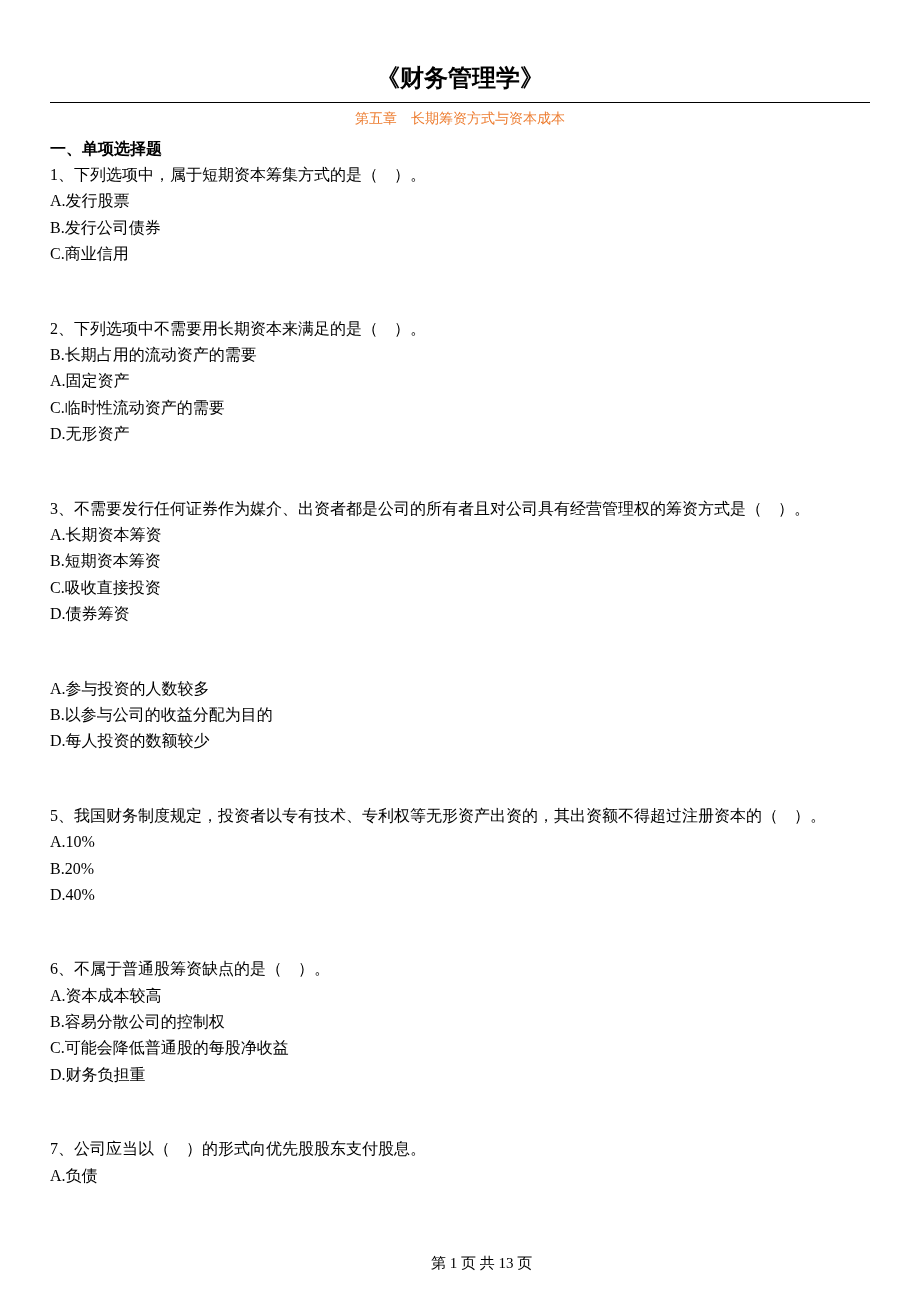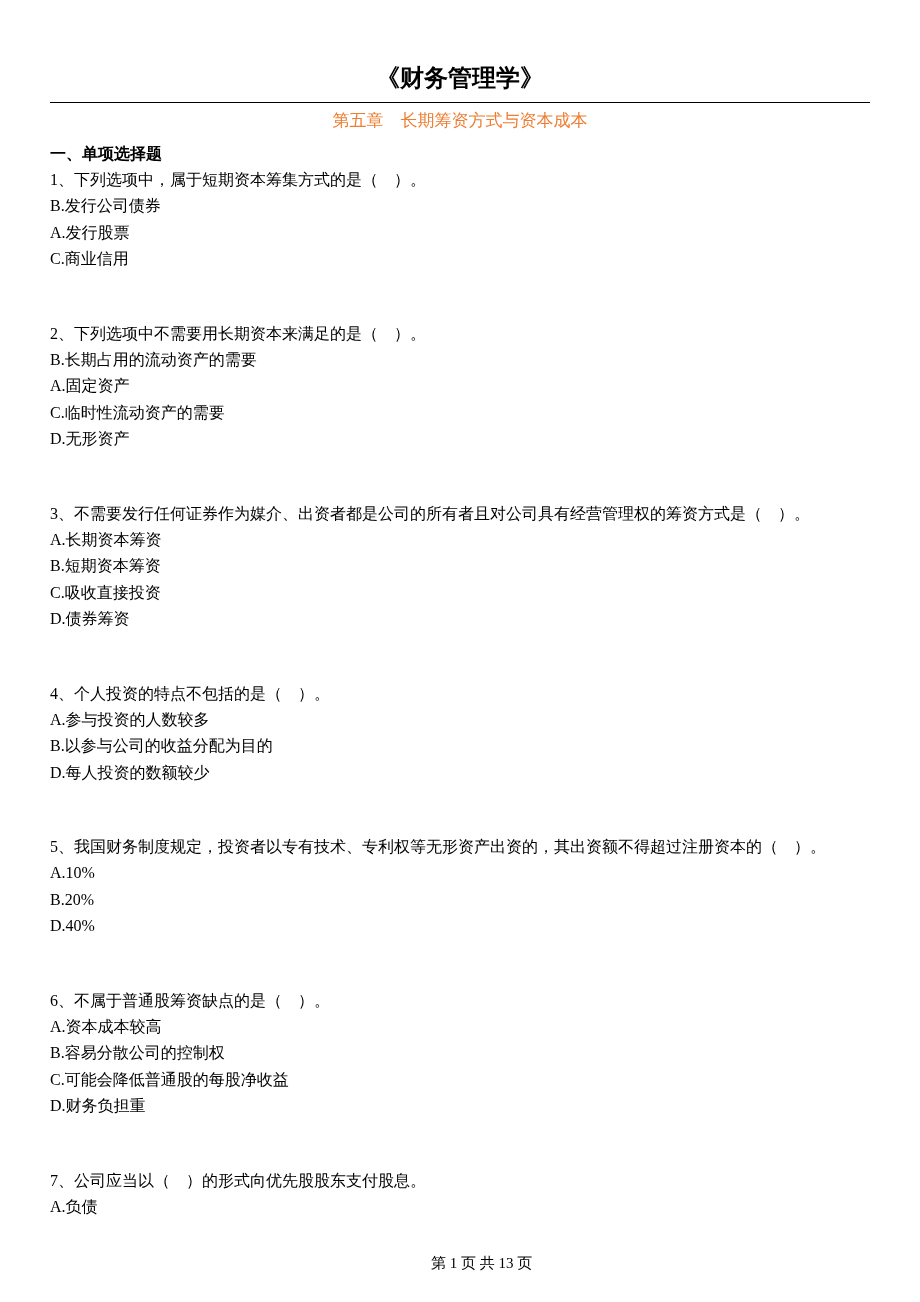--- a/index.html
+++ b/index.html
@@ -21,21 +21,21 @@
     font-family: Liberation Mono, monospace;
   }
   .divider {
     border: none;
     border-top: 1.5px solid #000;
     margin: 2px 0 4px 0;
   }
   .subtitle {
     text-align: center;
     color: #ed7d31;
-    font-size: 17px;
+    font-size: 14px;
     font-family: "SimSun", "宋体", serif;
     margin-bottom: 6px;
   }
   .section-heading {
     font-weight: bold;
     font-family: "SimHei", "黑体", sans-serif;
   }
   .question-block {
     margin-bottom: 48px;
   }
@@ -55,43 +55,42 @@
 <body>
 
 <div class="title">《财务管理学》</div>
 <hr class="divider">
 <div class="subtitle">第五章　长期筹资方式与资本成本</div>
 
 <div class="section-heading">一、单项选择题</div>
 
 <div class="question-block">
   <div class="q-stem">1、下列选项中，属于短期资本筹集方式的是（　）。</div>
+  <div class="q-opt">A.发行股票</div>
   <div class="q-opt">B.发行公司债券</div>
-  <div class="q-opt">A.发行股票</div>
   <div class="q-opt">C.商业信用</div>
 </div>
 
 <div class="question-block">
   <div class="q-stem">2、下列选项中不需要用长期资本来满足的是（　）。</div>
   <div class="q-opt">B.长期占用的流动资产的需要</div>
   <div class="q-opt">A.固定资产</div>
   <div class="q-opt">C.临时性流动资产的需要</div>
   <div class="q-opt">D.无形资产</div>
 </div>
 
 <div class="question-block">
   <div class="q-stem">3、不需要发行任何证券作为媒介、出资者都是公司的所有者且对公司具有经营管理权的筹资方式是（　）。</div>
   <div class="q-opt">A.长期资本筹资</div>
   <div class="q-opt">B.短期资本筹资</div>
   <div class="q-opt">C.吸收直接投资</div>
   <div class="q-opt">D.债券筹资</div>
 </div>
 
 <div class="question-block">
-  <div class="q-stem">4、个人投资的特点不包括的是（　）。</div>
   <div class="q-opt">A.参与投资的人数较多</div>
   <div class="q-opt">B.以参与公司的收益分配为目的</div>
   <div class="q-opt">D.每人投资的数额较少</div>
 </div>
 
 <div class="question-block">
   <div class="q-stem">5、我国财务制度规定，投资者以专有技术、专利权等无形资产出资的，其出资额不得超过注册资本的（　）。</div>
   <div class="q-opt">A.10%</div>
   <div class="q-opt">B.20%</div>
   <div class="q-opt">D.40%</div>

